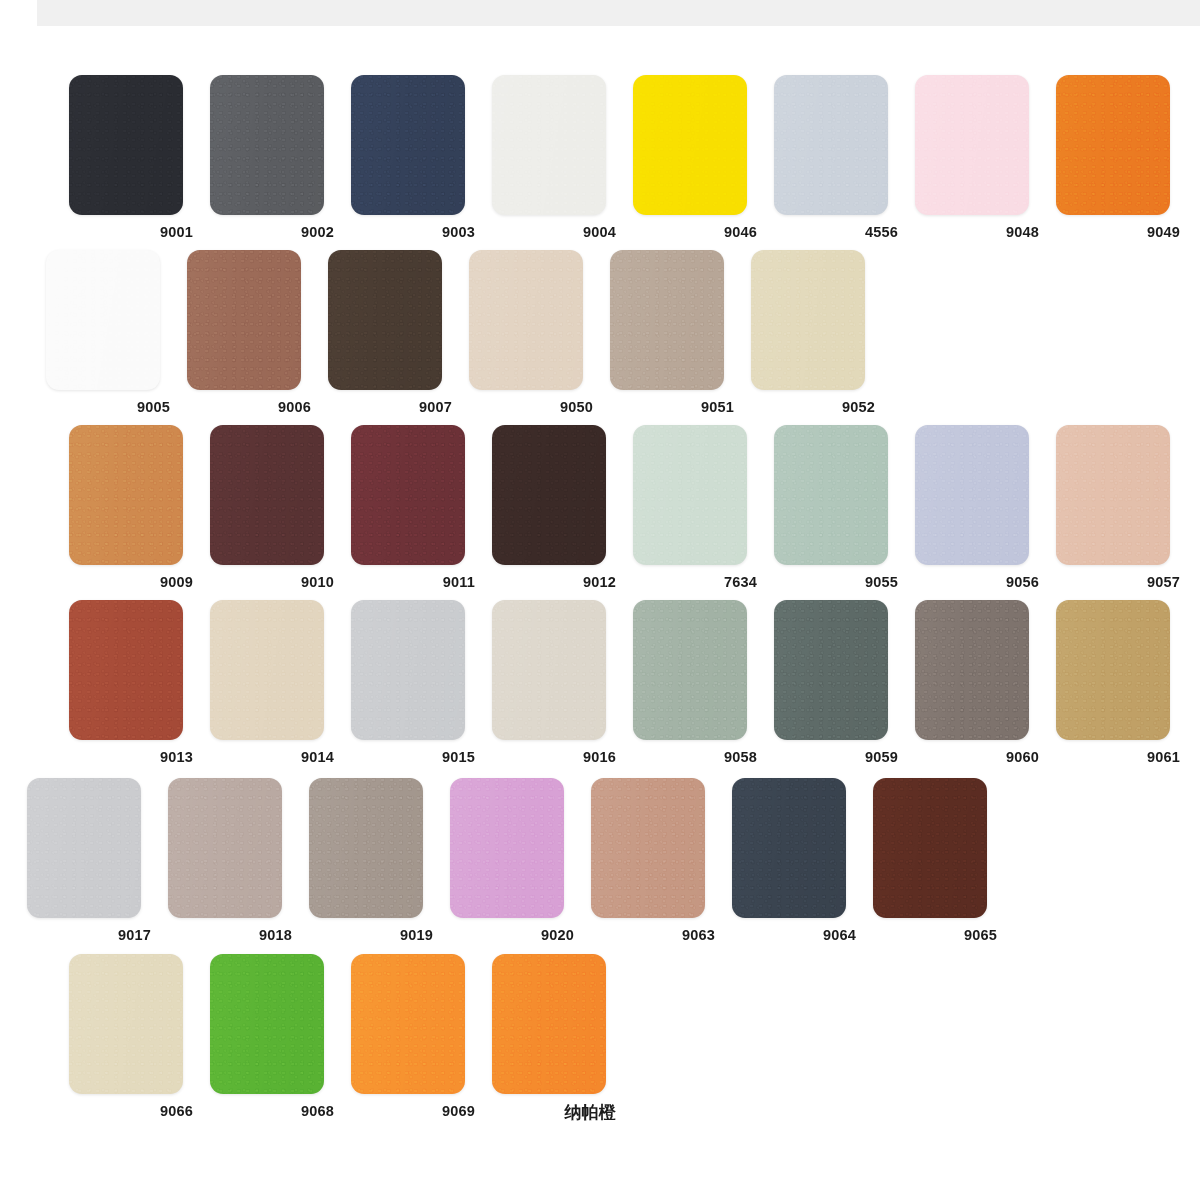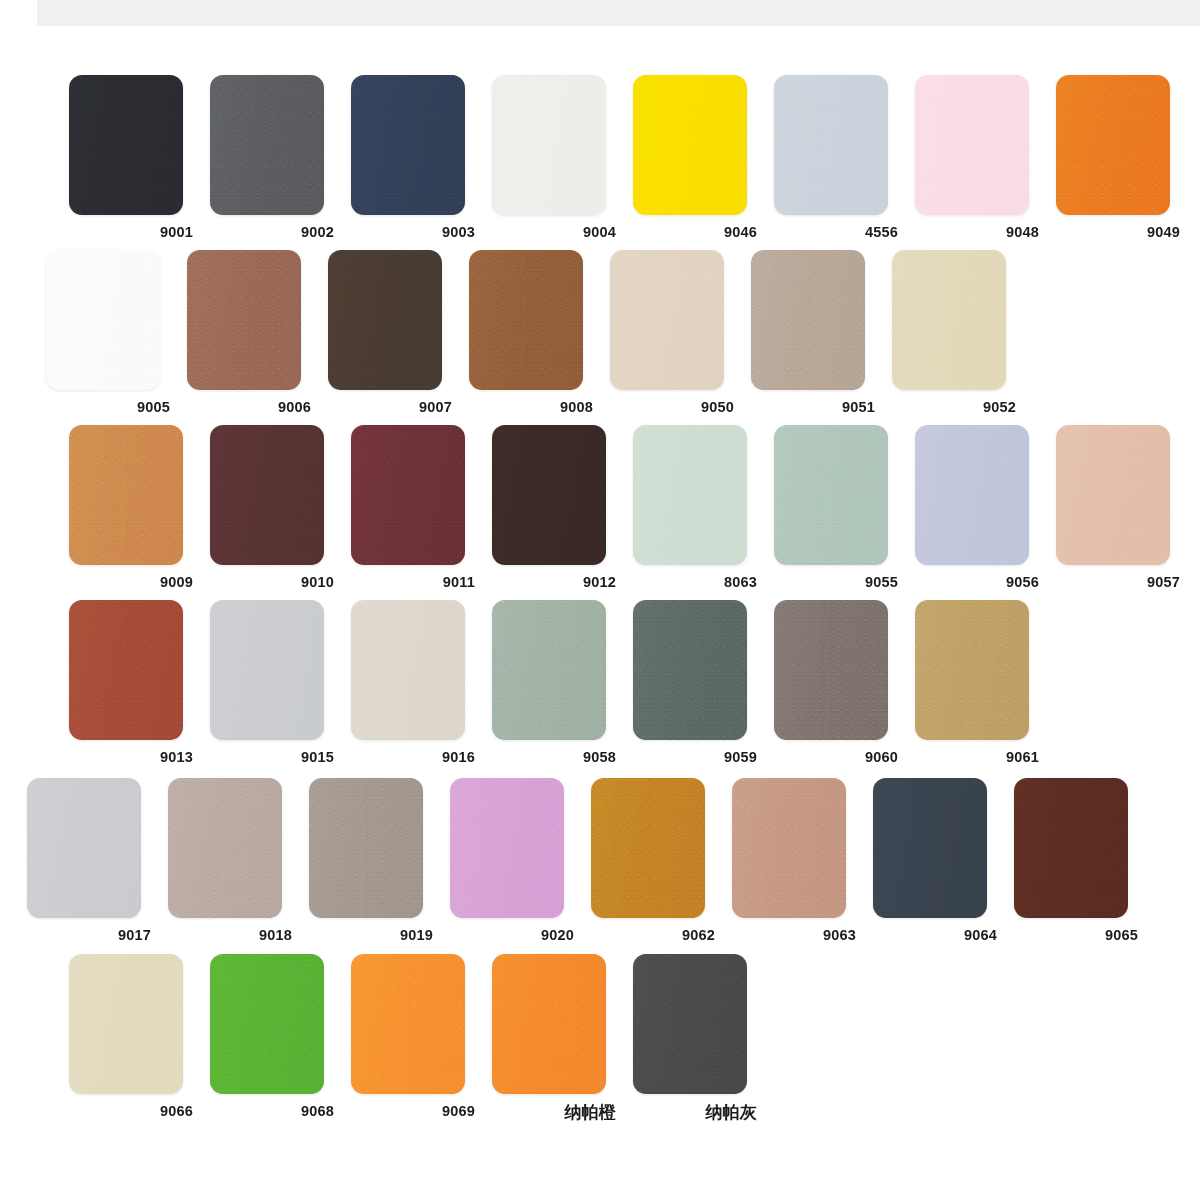--- a/index.html
+++ b/index.html
@@ -175,26 +175,20 @@
           <div class="swatch-label">9006</div>
         </div>
         <div class="swatch-cell">
           <div class="swatch-chip-wrap">
             <div class="swatch-chip" title="9007" style="background: rgb(74, 60, 50);"></div>
           </div>
           <div class="swatch-label">9007</div>
         </div>
         <div class="swatch-cell">
           <div class="swatch-chip-wrap">
-            <div class="swatch-chip" title="9008" style="background: rgb(150, 96, 60);"></div>
-          </div>
-          <div class="swatch-label">9008</div>
-        </div>
-        <div class="swatch-cell">
-          <div class="swatch-chip-wrap">
             <div class="swatch-chip" title="9050" style="background: rgb(227, 212, 195);"></div>
           </div>
           <div class="swatch-label">9050</div>
         </div>
         <div class="swatch-cell">
           <div class="swatch-chip-wrap">
             <div class="swatch-chip" title="9051" style="background: rgb(185, 168, 153);"></div>
           </div>
           <div class="swatch-label">9051</div>
         </div>
@@ -227,21 +221,21 @@
         <div class="swatch-cell">
           <div class="swatch-chip-wrap">
             <div class="swatch-chip" title="9012" style="background: rgb(59, 42, 39);"></div>
           </div>
           <div class="swatch-label">9012</div>
         </div>
         <div class="swatch-cell">
           <div class="swatch-chip-wrap">
             <div class="swatch-chip" title="9054" style="background: rgb(207, 222, 211);"></div>
           </div>
-          <div class="swatch-label">8063</div>
+          <div class="swatch-label">7634</div>
         </div>
         <div class="swatch-cell">
           <div class="swatch-chip-wrap">
             <div class="swatch-chip" title="9055" style="background: rgb(177, 199, 187);"></div>
           </div>
           <div class="swatch-label">9055</div>
         </div>
         <div class="swatch-cell">
           <div class="swatch-chip-wrap">
             <div class="swatch-chip" title="9056" style="background: rgb(194, 199, 220);"></div>
@@ -257,20 +251,26 @@
       </div>
       <div class="swatch-row" style="position: absolute; left: 0px; top: 574px; width: 1200px;">
         <div class="swatch-cell">
           <div class="swatch-chip-wrap">
             <div class="swatch-chip" title="9013" style="background: rgb(167, 76, 56);"></div>
           </div>
           <div class="swatch-label">9013</div>
         </div>
         <div class="swatch-cell">
           <div class="swatch-chip-wrap">
+            <div class="swatch-chip" title="9014" style="background: rgb(227, 214, 192);"></div>
+          </div>
+          <div class="swatch-label">9014</div>
+        </div>
+        <div class="swatch-cell">
+          <div class="swatch-chip-wrap">
             <div class="swatch-chip" title="9015" style="background: rgb(203, 205, 208);"></div>
           </div>
           <div class="swatch-label">9015</div>
         </div>
         <div class="swatch-cell">
           <div class="swatch-chip-wrap">
             <div class="swatch-chip" title="9016" style="background: rgb(222, 216, 205);"></div>
           </div>
           <div class="swatch-label">9016</div>
         </div>
@@ -319,26 +319,20 @@
           <div class="swatch-label">9019</div>
         </div>
         <div class="swatch-cell">
           <div class="swatch-chip-wrap">
             <div class="swatch-chip" title="9020" style="background: rgb(217, 163, 214);"></div>
           </div>
           <div class="swatch-label">9020</div>
         </div>
         <div class="swatch-cell">
           <div class="swatch-chip-wrap">
-            <div class="swatch-chip" title="9062" style="background: rgb(197, 133, 38);"></div>
-          </div>
-          <div class="swatch-label">9062</div>
-        </div>
-        <div class="swatch-cell">
-          <div class="swatch-chip-wrap">
             <div class="swatch-chip" title="9063" style="background: rgb(199, 154, 133);"></div>
           </div>
           <div class="swatch-label">9063</div>
         </div>
         <div class="swatch-cell">
           <div class="swatch-chip-wrap">
             <div class="swatch-chip" title="9064" style="background: rgb(58, 68, 80);"></div>
           </div>
           <div class="swatch-label">9064</div>
         </div>
@@ -366,22 +360,16 @@
           <div class="swatch-chip-wrap">
             <div class="swatch-chip" title="9069" style="background: rgb(247, 147, 48);"></div>
           </div>
           <div class="swatch-label">9069</div>
         </div>
         <div class="swatch-cell">
           <div class="swatch-chip-wrap">
             <div class="swatch-chip" title="纳帕橙" style="background: rgb(245, 139, 45);"></div>
           </div>
           <div class="swatch-label cjk">纳帕橙</div>
-        </div>
-        <div class="swatch-cell">
-          <div class="swatch-chip-wrap">
-            <div class="swatch-chip" title="纳帕灰" style="background: rgb(76, 74, 75);"></div>
-          </div>
-          <div class="swatch-label cjk">纳帕灰</div>
         </div>
       </div>
     </div>
 </div>
 
 </body></html>

